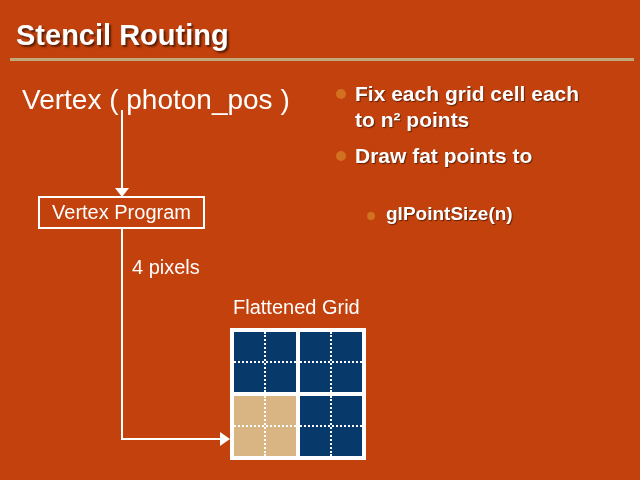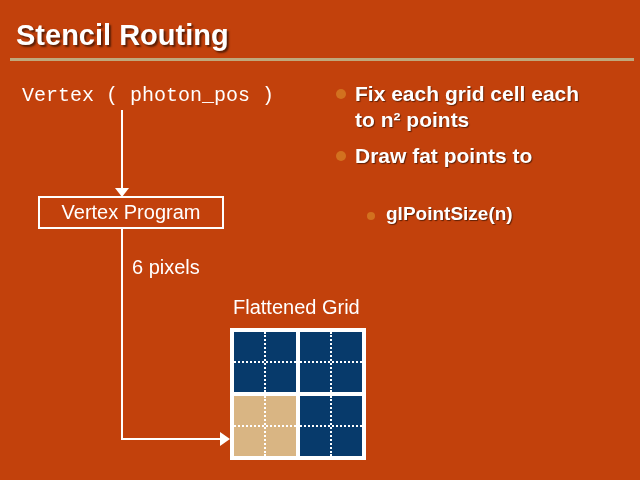--- a/index.html
+++ b/index.html
@@ -17,38 +17,38 @@
     text-shadow:2px 2px 2px rgba(0,0,0,0.55);
     white-space:nowrap;
   }
   .rule{
     position:absolute;left:10px;top:58px;width:624px;height:3px;
     background:#bfa87c;
   }
   
   .input-label{
     position:absolute;left:22px;top:84px;
-    font-size:20px;white-space:nowrap;font-family:Liberation Mono, monospace;
+    font-size:28px;white-space:nowrap;
   }
   .line{position:absolute;background:#ffffff;}
   .vline1{left:121px;top:110px;width:2px;height:79px;}
   .vline2{left:121px;top:229px;width:2px;height:211px;}
   .hline1{left:121px;top:438px;width:100px;height:2px;}
   .arrow-down{
     position:absolute;left:115px;top:188px;width:0;height:0;
     border-left:7px solid transparent;border-right:7px solid transparent;
     border-top:9px solid #ffffff;
   }
   .arrow-right{
     position:absolute;left:220px;top:432px;width:0;height:0;
     border-top:7px solid transparent;border-bottom:7px solid transparent;
     border-left:10px solid #ffffff;
   }
   .program-box{
-    position:absolute;left:38px;top:196px;width:186px;height:33px;
+    position:absolute;left:38px;top:196px;width:167px;height:33px;
     border:2px solid #ffffff;box-sizing:border-box;
     display:flex;align-items:center;justify-content:center;
     font-size:20px;white-space:nowrap;
   }
   .edge-label{
     position:absolute;left:132px;top:256px;
     font-size:20px;white-space:nowrap;
   }
   .grid-title{
     position:absolute;left:233px;top:296px;
@@ -107,21 +107,21 @@
   <div class="arrow-down"></div>
 
   <div class="program-box">
     <span>Vertex Program</span>
   </div>
 
   <div class="line vline2"></div>
   <div class="line hline1"></div>
   <div class="arrow-right"></div>
 
-  <div class="edge-label">6 pixels</div>
+  <div class="edge-label">4 pixels</div>
 
   <div class="grid-title">Flattened Grid</div>
 
   <div class="fgrid">
     <div class="quad"></div>
     <div class="quad"></div>
     <div class="quad tan"></div>
     <div class="quad"></div>
   </div>
 

